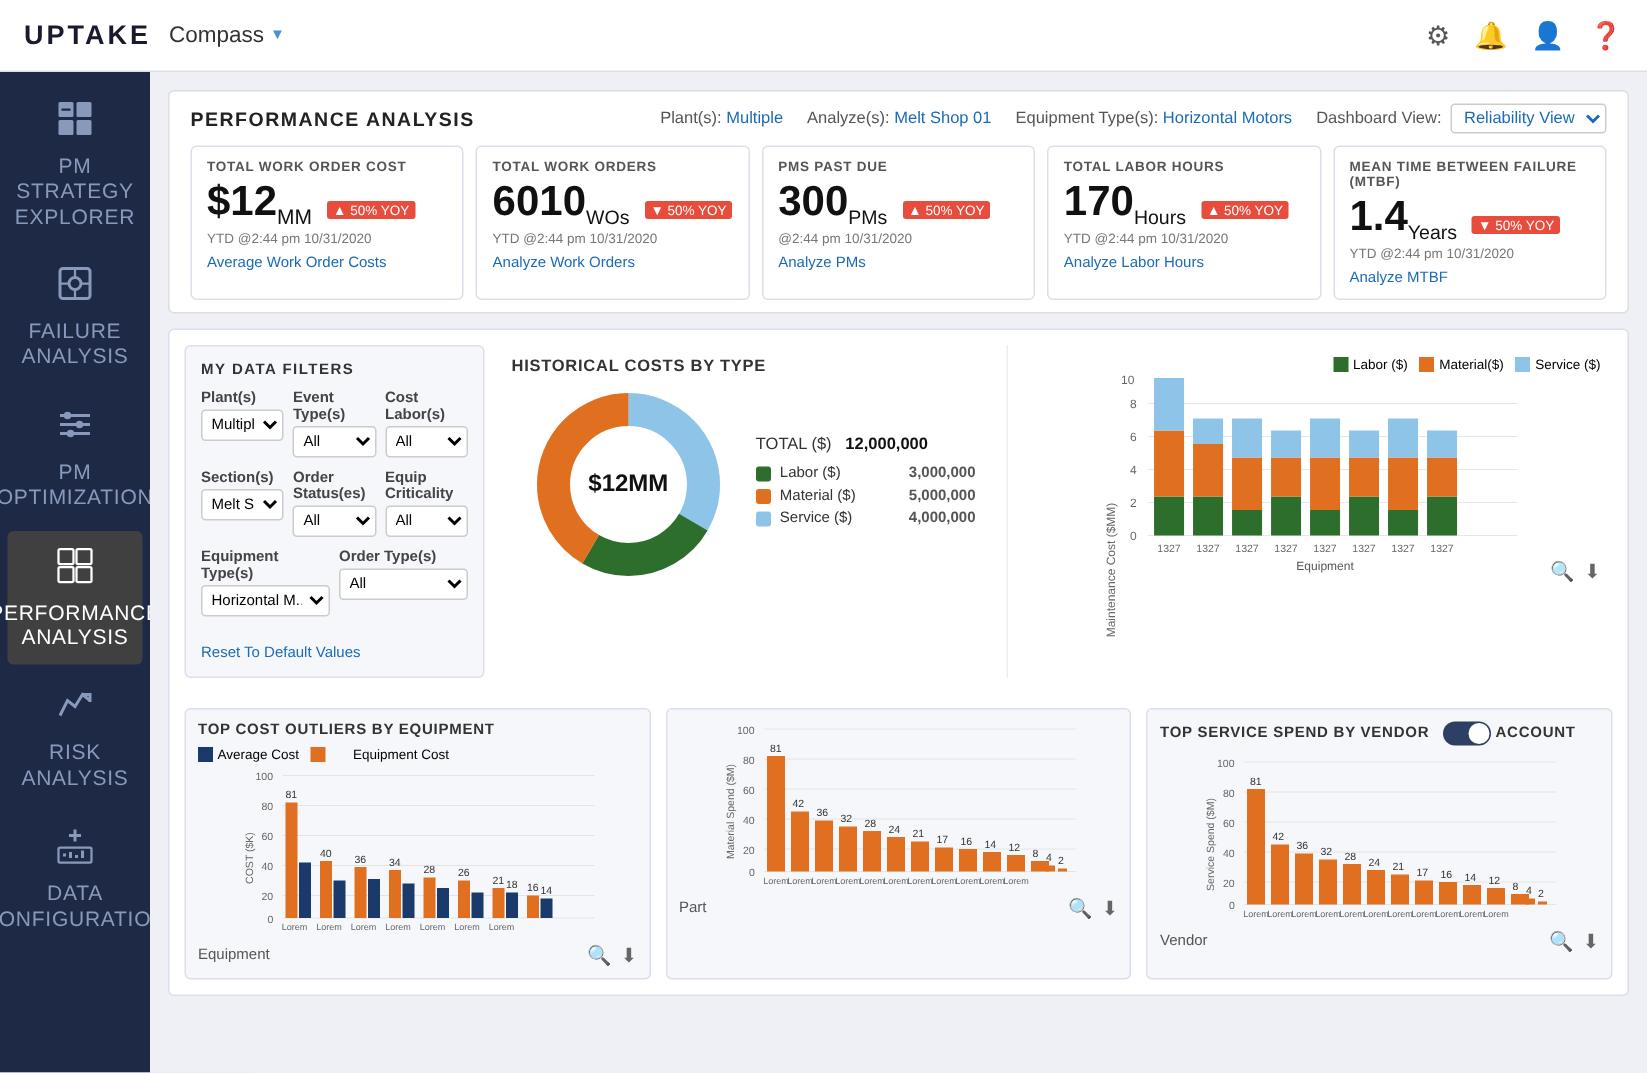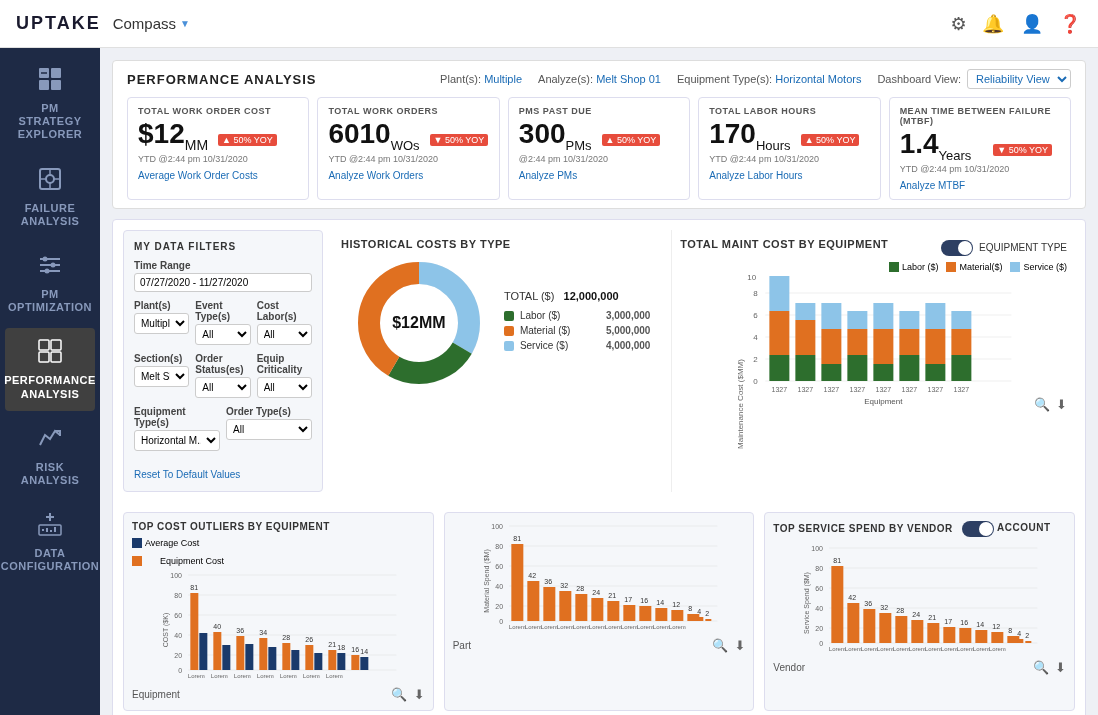--- a/index.html
+++ b/index.html
@@ -60,21 +60,21 @@
       border-radius: 4px;
       cursor: pointer;
       color: #8899bb;
       text-align: center;
     }
     .sidebar-item.active {
       background: #404040;
       color: #fff;
     }
     .sidebar-icon { font-size: 22px; margin-bottom: 4px; }
-    .sidebar-label { font-size: 11px; font-weight: bold; letter-spacing: 0.5px; text-transform: uppercase; line-height: 1.2; }
+    .sidebar-label { font-size: 14px; font-weight: normal; letter-spacing: 0.5px; text-transform: uppercase; line-height: 1.2; }
 
     
     .content {
       flex: 1;
       background: #eef0f5;
       overflow-y: auto;
       padding: 12px;
     }
 
     
@@ -536,40 +536,36 @@
           <div class="kpi-label">total <strong>LABOR HOURS</strong></div>
           <div style="display:flex;align-items:baseline;gap:4px;">
             <div class="kpi-value">170<sub style="font-size:13px">Hours</sub></div>
             <span class="kpi-badge">▲ 50% YOY</span>
           </div>
           <div class="kpi-ytd">YTD @2:44 pm 10/31/2020</div>
           <a href="#" class="kpi-link">Analyze Labor Hours</a>
         </div>
         <div class="kpi-card">
           <div class="kpi-label">mean <strong>TIME BETWEEN FAILURE (MTBF)</strong></div>
-          <div style="display:flex;align-items:baseline;gap:16px;">
+          <div style="display:flex;align-items:baseline;gap:4px;">
             <div class="kpi-value">1.4<sub style="font-size:13px">Years</sub></div>
             <span class="kpi-badge">▼ 50% YOY</span>
           </div>
           <div class="kpi-ytd">YTD @2:44 pm 10/31/2020</div>
           <a href="#" class="kpi-link">Analyze MTBF</a>
         </div>
       </div>
     </div>
 
     <div class="woca-panel">
 
       <div class="woca-body">
 
         <div class="filters-panel">
           <div class="filters-title">my DATA FILTERS</div>
-          <div class="filter-group">
-            <div class="filter-label">Time Range</div>
-            <input class="filter-input" type="text" value="07/27/2020 - 11/27/2020" style="">
-          </div>
           <div class="filter-row">
             <div class="filter-group">
               <div class="filter-label">Plant(s)</div>
               <select class="filter-select">
                 <option>Multiple</option>
               </select>
             </div>
             <div class="filter-group">
               <div class="filter-label">Event Type(s)</div>
               <select class="filter-select">
@@ -657,29 +653,20 @@
                   <div class="legend-dot" style="background:#8dc4e8;"></div>
                   <span class="legend-text">Service ($)</span>
                   <span class="legend-val">4,000,000</span>
                 </div>
               </div>
             </div>
           </div>
         </div>
 
         <div class="chart-bar-area">
-          <div class="chart-bar-header">
-            <span class="chart-section-title">TOTAL MAINT COST by EQUIPMENT</span>
-            <div class="chart-toggle">
-              <div class="toggle-switch">
-                <div class="toggle-knob"></div>
-              </div>
-              <span>EQUIPMENT TYPE</span>
-            </div>
-          </div>
           <div class="bar-legend">
             <div class="bar-legend-item">
               <div class="bar-legend-dot" style="background:#2d6e2d;"></div>
               <span>Labor ($)</span>
             </div>
             <div class="bar-legend-item">
               <div class="bar-legend-dot" style="background:#e07020;"></div>
               <span>Material($)</span>
             </div>
             <div class="bar-legend-item">
@@ -751,21 +738,21 @@
             <span class="chart-icon">🔍</span>
             <span class="chart-icon">⬇</span>
           </div>
         </div>
       </div>
 
       <div class="bottom-charts-row" style="padding:0 10px 10px 10px;">
 
         <div class="bottom-chart">
           <div class="bottom-chart-title">TOP COST OUTLIERS by EQUIPMENT</div>
-          <div style="display:flex;gap:8px;font-size:9px;margin-bottom:4px;flex-direction:column;">
+          <div style="display:flex;gap:8px;font-size:9px;margin-bottom:4px;">
             <div style="display:flex;align-items:center;gap:3px;">
               <div style="width:10px;height:10px;background:#1a3a6b;"></div>
               <span>Average Cost</span>
             </div>
             <div style="display:flex;align-items:center;gap:18px;">
               <div style="width:10px;height:10px;background:#e07020;"></div>
               <span>Equipment Cost</span>
             </div>
           </div>
           <svg width="100%" height="110" viewBox="0 0 240 110">

